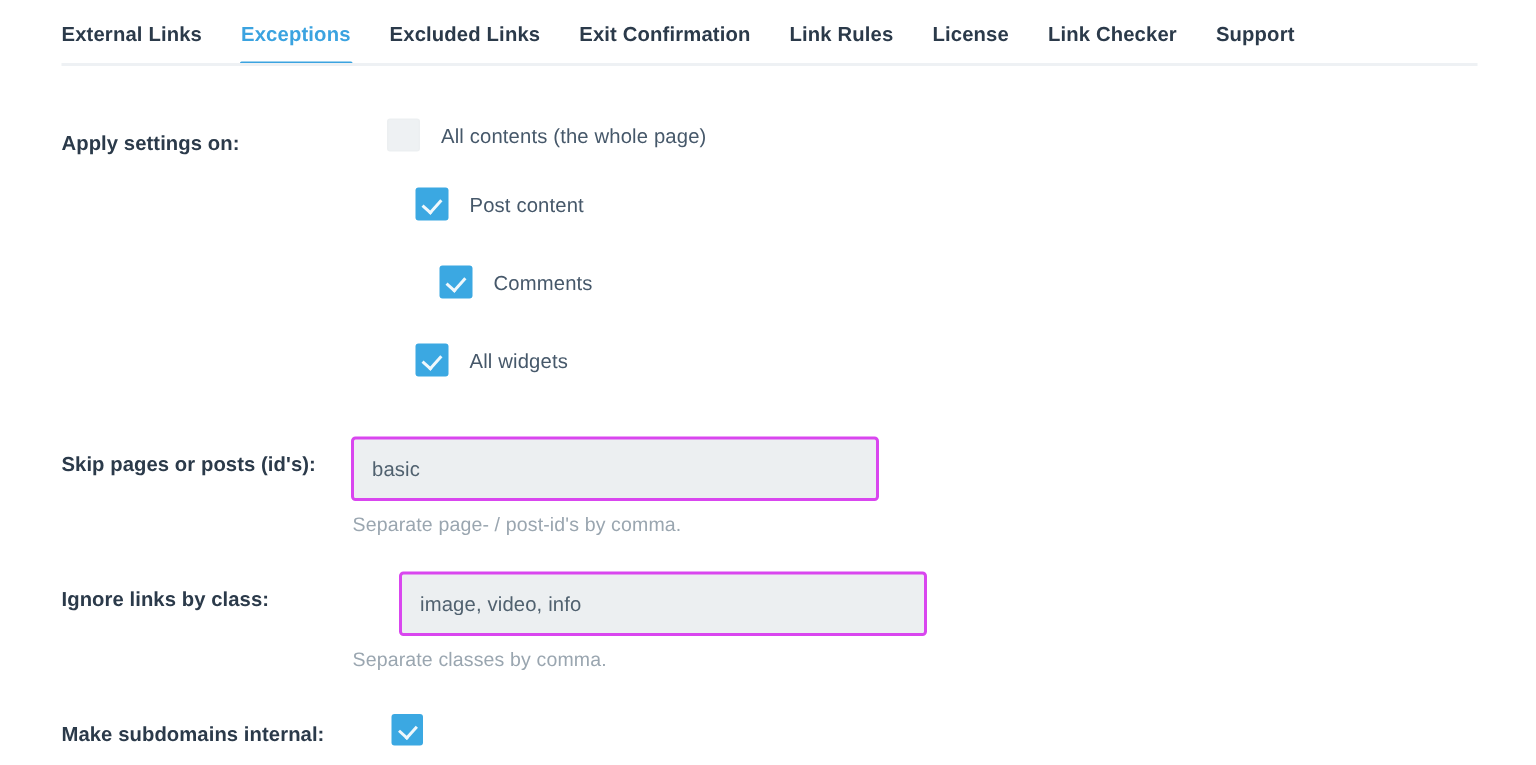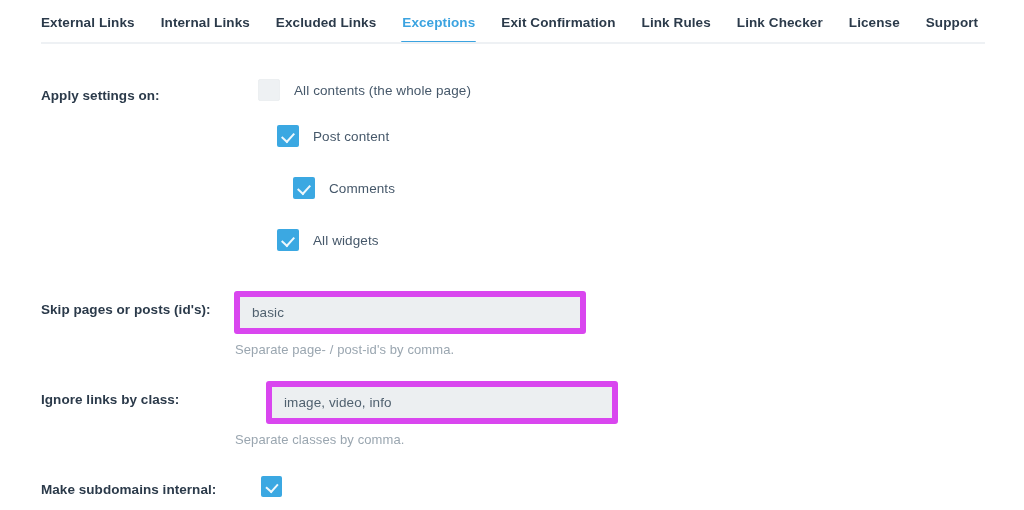--- a/index.html
+++ b/index.html
@@ -150,21 +150,21 @@
   }
 
   
   .field {
     position: absolute;
     left: 234px;
     width: 352px;
     height: 43px;
     box-sizing: border-box;
     background: #eceff1;
-    border: 6px solid #d946ef;
+    border: 2px solid #d946ef;
     border-radius: 3px;
     font-family: "Liberation Sans", sans-serif;
     font-size: 13.5px;
     color: #50616f;
     padding: 0 12px;
     outline: none;
     letter-spacing: 0.1px;
   }
   .hint {
     position: absolute;
@@ -174,27 +174,26 @@
     letter-spacing: 0.1px;
     white-space: nowrap;
   }
 </style>
 </head>
 <body>
 
 <div class="tabbar">
   <div class="tabs">
     <button class="tab">External Links</button>
-    <button class="tab">Internal Links</button>
+    <button class="tab active">Exceptions</button>
     <button class="tab">Excluded Links</button>
-    <button class="tab active">Exceptions</button>
     <button class="tab">Exit Confirmation</button>
     <button class="tab">Link Rules</button>
+    <button class="tab">License</button>
     <button class="tab">Link Checker</button>
-    <button class="tab">License</button>
     <button class="tab">Support</button>
   </div>
   <div class="tabbar-rule"></div>
 </div>
 
 <div class="form">
 
   <div class="row" style="top: 44px;">
     <div class="row-label">Apply settings on:</div>
 

